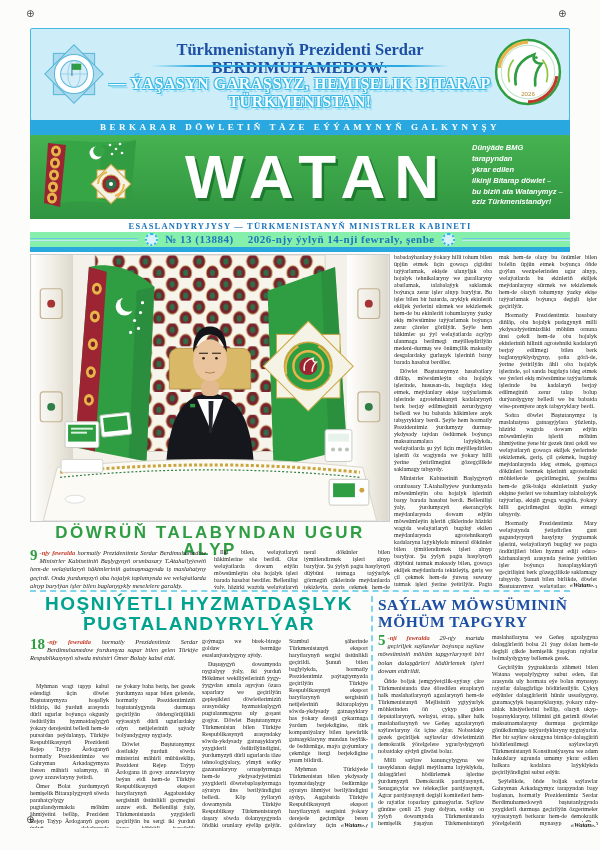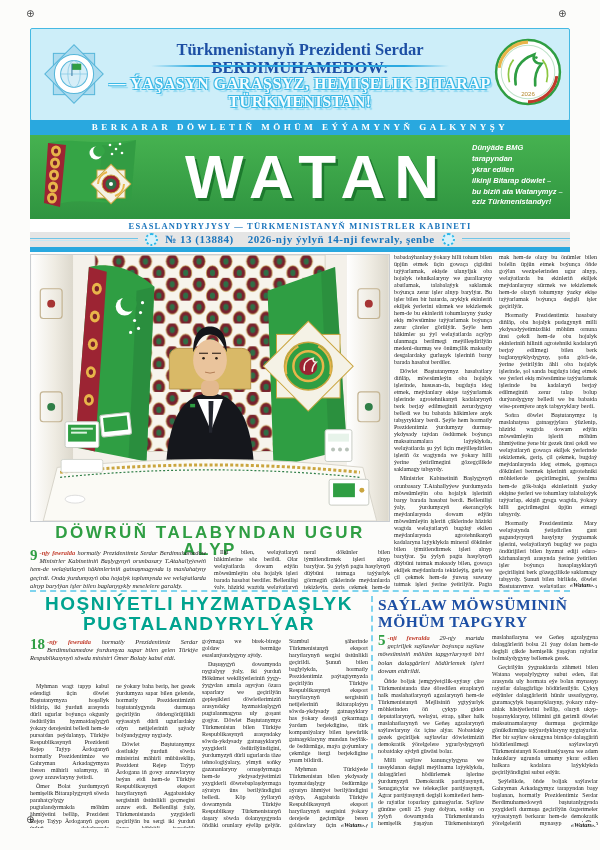--- a/index.html
+++ b/index.html
@@ -29,21 +29,21 @@
       background:linear-gradient(#46b250,#2f9440);border-bottom:2px solid #1462b0;overflow:hidden;}
   #masthead .wordmark{position:absolute;left:133px;right:100px;top:2px;text-align:center;
       font:800 62px/80px "Liberation Sans",sans-serif;color:#fff;letter-spacing:9px;
       text-shadow:2.5px 2.5px 0 #1d7a2e;}
   #masthead .mslogan{position:absolute;right:6px;top:8px;width:92px;
       font:bold italic 7.5px/1.45 "Liberation Sans",sans-serif;color:#fff;white-space:pre-line;}
 
   
   #founder{left:30px;top:219px;width:540px;height:13px;background:#fff;text-align:center;
       font:bold 8.5px/14px "Liberation Serif",serif;color:#1b75bc;letter-spacing:1.2px;}
-  #issue{left:30px;top:232px;width:540px;height:15px;background:#e5e5e5;display:flex;align-items:center;gap:7px;}
+  #issue{left:30px;top:232px;width:540px;height:15px;background:#86efac;display:flex;align-items:center;gap:7px;}
   #issue::before,#issue::after{content:"";flex:1;border-top:1.5px solid #6ec5e8;border-bottom:1px solid #c4e8f5;height:1px;}
   #issue .gear{width:9px;height:9px;border-radius:50%;border:2.5px dotted #2ab6e8;background:#d9f2fb;}
   #issue .itext{font:bold 11px/15px "Liberation Serif",serif;color:#1b75bc;letter-spacing:.5px;}
   #cyanstrip{left:30px;top:247px;width:540px;height:5px;background:#29a8df;}
 
   
   #photo{left:30px;top:254px;width:360px;height:268px;border:1px solid #c9cdd1;box-sizing:border-box;}
 
   
   .h-green{left:30px;top:524px;width:360px;text-align:center;
@@ -118,21 +118,21 @@
       <circle cx="42" cy="20" r="1.4" fill="#2f9e43"></circle>
       <path d="M16,44 C14,36 15,28 20,22" fill="none" stroke="#8cc63f" stroke-width="1.6"></path>
       <path d="M52,44 C54,36 53,28 48,22" fill="none" stroke="#8cc63f" stroke-width="1.6"></path>
       <text x="34" y="57" text-anchor="middle" font-size="6" font-family="Liberation Sans, sans-serif" fill="#b58a2f">2026</text>
     </svg>
     <div class="title">Türkmenistanyň Prezidenti Serdar BERDIMUHAMEDOW:</div>
     <div class="underline"></div>
     <div class="slogan">— ÝAŞASYN GARAŞSYZ, HEMIŞELIK BITARAP TÜRKMENISTAN!</div>
   </div>
 
-  <div id="blueband" class="abs">BERKARAR DÖWLETIŇ MÖHÜM EÝÝAMYNYŇ GALKYNYŞY</div>
+  <div id="blueband" class="abs">BERKARAR DÖWLETIŇ TÄZE EÝÝAMYNYŇ GALKYNYŞY</div>
 
   <div id="masthead" class="abs">
     <svg style="position:absolute;left:2px;top:0;" width="116" height="84" viewBox="0 0 116 84">
       <path d="M16,8 C38,2 60,11 104,5 L99,64 C72,73 48,60 20,71 Z" fill="#35a546"></path>
       <path d="M99,64 C88,68 76,67 66,64 L70,10 C82,12 92,9 104,5 Z" fill="#2f9440" opacity="0.5"></path>
       <path d="M16,8 L34,10 L28,72 L12,68 Z" fill="#9c2433"></path>
       <ellipse cx="24" cy="16" rx="5" ry="5.5" fill="#e8b54a"></ellipse>
         <ellipse cx="24" cy="16" rx="2.2" ry="2.6" fill="#7a1f2b"></ellipse>
       <ellipse cx="23" cy="28" rx="5" ry="5.5" fill="#e8b54a"></ellipse>
         <ellipse cx="23" cy="28" rx="2.2" ry="2.6" fill="#7a1f2b"></ellipse>

